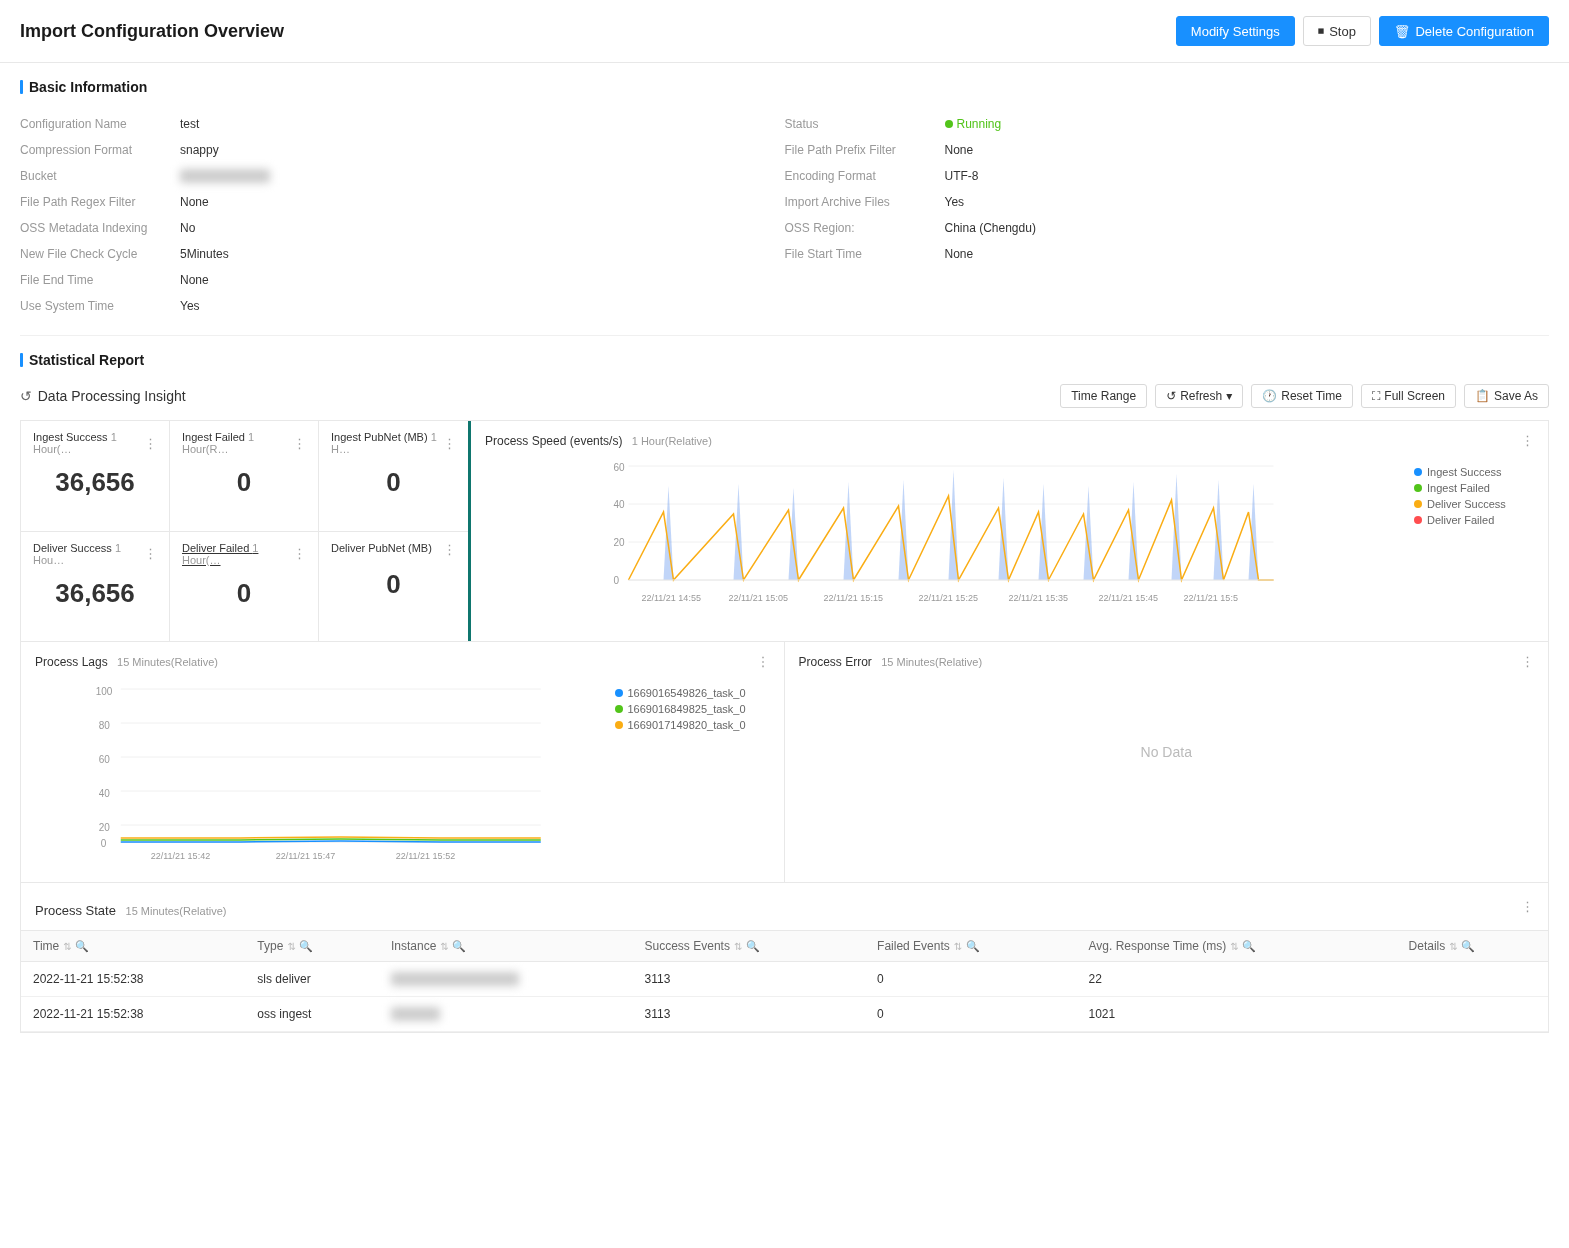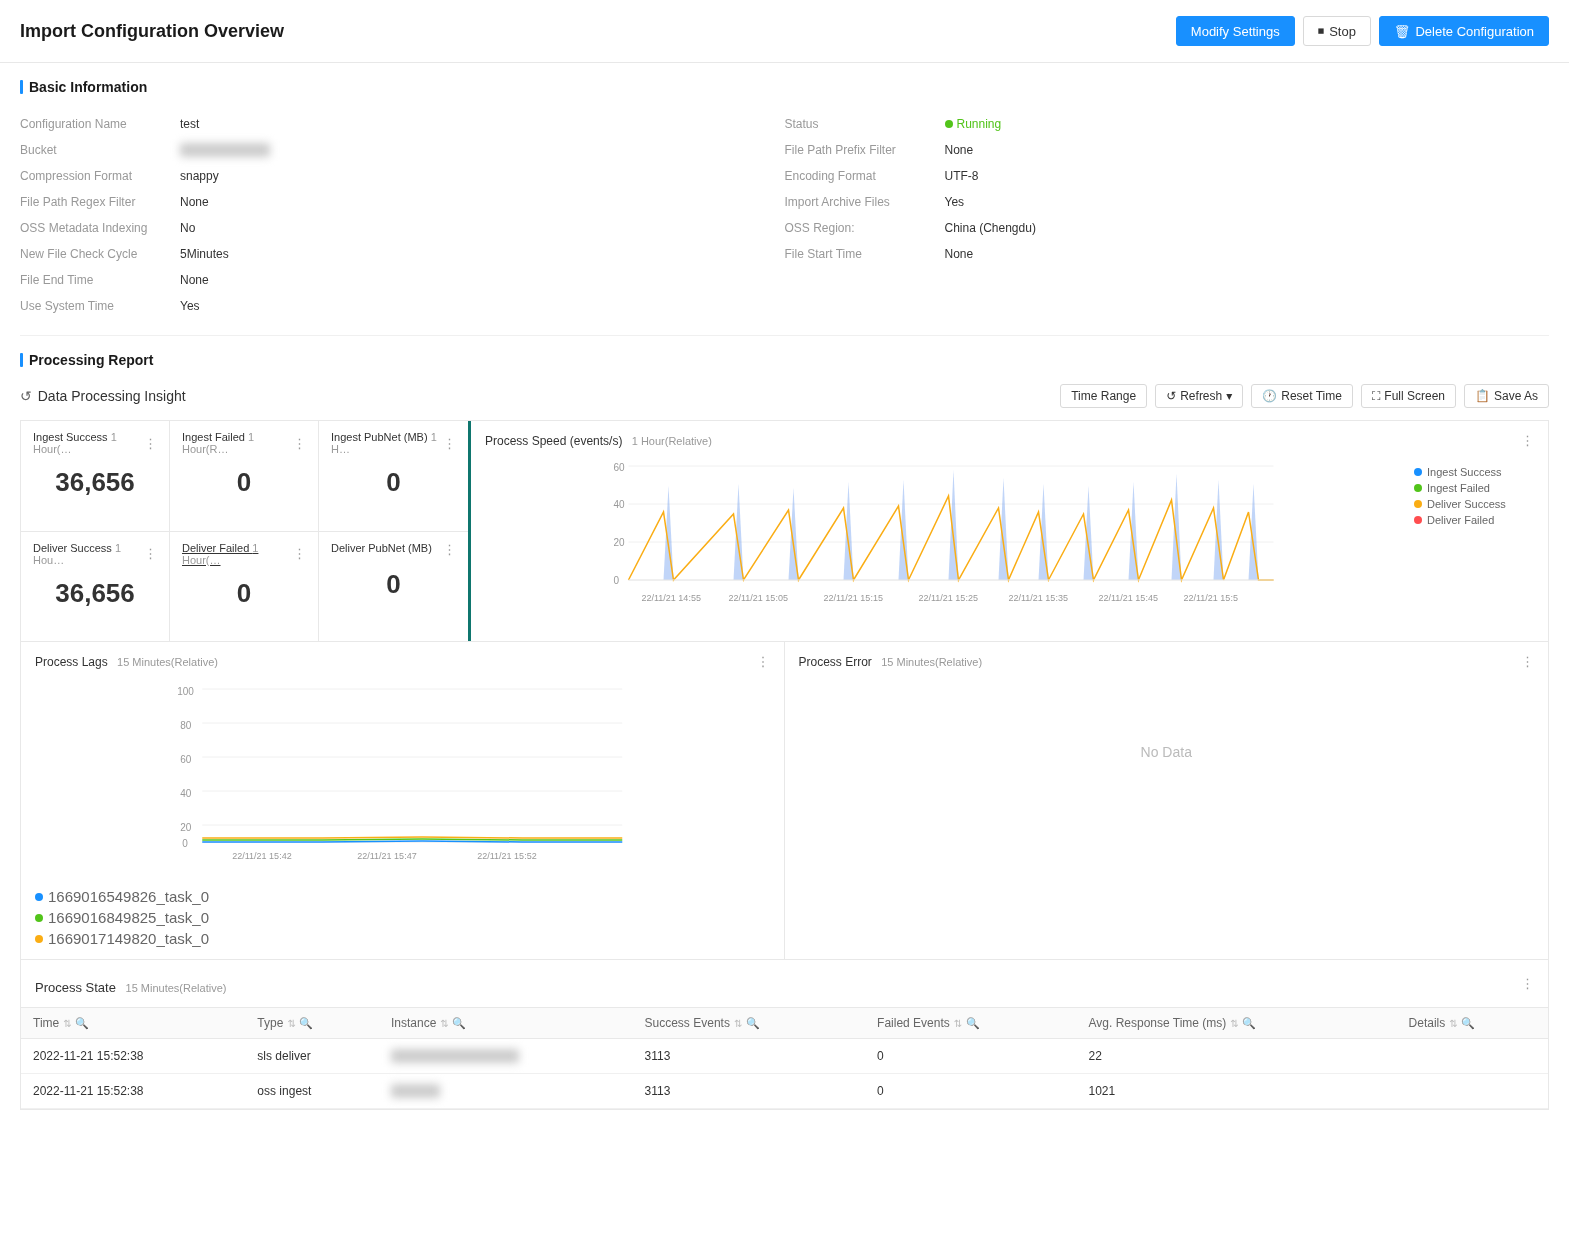--- a/index.html
+++ b/index.html
@@ -70,26 +70,26 @@
 
 <div class="section">
   <div class="section-title">Basic Information</div>
   <div class="info-grid">
     <div class="info-col">
       <div class="info-row">
         <span class="info-label">Configuration Name</span>
         <span class="info-value">test</span>
       </div>
       <div class="info-row">
+        <span class="info-label">Compression Format</span>
+        <span class="info-value">snappy</span>
+      </div>
+      <div class="info-row">
         <span class="info-label">Bucket</span>
         <span class="info-value blurred">sl████████un</span>
-      </div>
-      <div class="info-row">
-        <span class="info-label">Compression Format</span>
-        <span class="info-value">snappy</span>
       </div>
       <div class="info-row">
         <span class="info-label">File Path Regex Filter</span>
         <span class="info-value">None</span>
       </div>
       <div class="info-row">
         <span class="info-label">OSS Metadata Indexing</span>
         <span class="info-value">No</span>
       </div>
       <div class="info-row">
@@ -133,21 +133,21 @@
         <span class="info-label">File Start Time</span>
         <span class="info-value">None</span>
       </div>
     </div>
   </div>
 </div>
 
 <div class="divider"></div>
 
 <div class="stat-report-section">
-  <div class="section-title">Processing Report</div>
+  <div class="section-title">Statistical Report</div>
 
   <div class="chart-toolbar">
     <div class="chart-title">
       <span style="color:#666;">↺</span>
       <span>Data Processing Insight</span>
     </div>
     <div class="chart-toolbar-right">
       <button class="toolbar-btn">Time Range</button>
       <button class="toolbar-btn">
         <span>↺</span>
@@ -292,21 +292,21 @@
   <div style="display:grid; grid-template-columns: 1fr 1fr; border: 1px solid #e8e8e8; border-top: none;">
 
     <div style="padding: 12px 14px; border-right: 1px solid #e8e8e8;">
       <div style="display:flex; align-items:center; justify-content:space-between; margin-bottom:8px;">
         <div style="font-size:12px; font-weight:500;">
           <span>Process Lags</span>
           <span style="color:#999; font-size:11px; margin-left:6px;">15 Minutes(Relative)</span>
         </div>
         <span style="color:#999; cursor:pointer;">⋮</span>
       </div>
-      <div style="display:flex; gap:8px;flex-direction:column;">
+      <div style="display:flex; gap:8px;">
         <div style="flex:1;">
           <svg width="100%" height="190" viewBox="0 0 460 190">
 
             <text x="5" y="18" font-size="10" fill="#999">100</text>
             <text x="8" y="52" font-size="10" fill="#999">80</text>
             <text x="8" y="86" font-size="10" fill="#999">60</text>
             <text x="8" y="120" font-size="10" fill="#999">40</text>
             <text x="8" y="154" font-size="10" fill="#999">20</text>
             <text x="10" y="170" font-size="10" fill="#999">0</text>
 
@@ -319,21 +319,21 @@
 
             <polyline points="30,165 150,165 250,164 350,165 450,165" fill="none" stroke="#1890ff" stroke-width="1.5"></polyline>
             <polyline points="30,163 150,163 250,162 350,163 450,163" fill="none" stroke="#52c41a" stroke-width="1.5"></polyline>
             <polyline points="30,161 150,161 250,160 350,161 450,161" fill="none" stroke="#faad14" stroke-width="1.5"></polyline>
 
             <text x="60" y="182" font-size="9" fill="#999">22/11/21 15:42</text>
             <text x="185" y="182" font-size="9" fill="#999">22/11/21 15:47</text>
             <text x="305" y="182" font-size="9" fill="#999">22/11/21 15:52</text>
           </svg>
         </div>
-        <div style="min-width:155px; padding-top:10px; font-size:15px;text-align:right;">
+        <div style="min-width:155px; padding-top:10px; font-size:11px;text-align:right;">
           <div style="display:flex; align-items:center; gap:5px; margin-bottom:4px; color:#666;">
             <span style="width:8px; height:8px; border-radius:50%; background:#1890ff; display:inline-block;"></span>
             <span>1669016549826_task_0</span>
           </div>
           <div style="display:flex; align-items:center; gap:5px; margin-bottom:4px; color:#666;">
             <span style="width:8px; height:8px; border-radius:50%; background:#52c41a; display:inline-block;"></span>
             <span>1669016849825_task_0</span>
           </div>
           <div style="display:flex; align-items:center; gap:5px; color:#666;">
             <span style="width:8px; height:8px; border-radius:50%; background:#faad14; display:inline-block;"></span>

